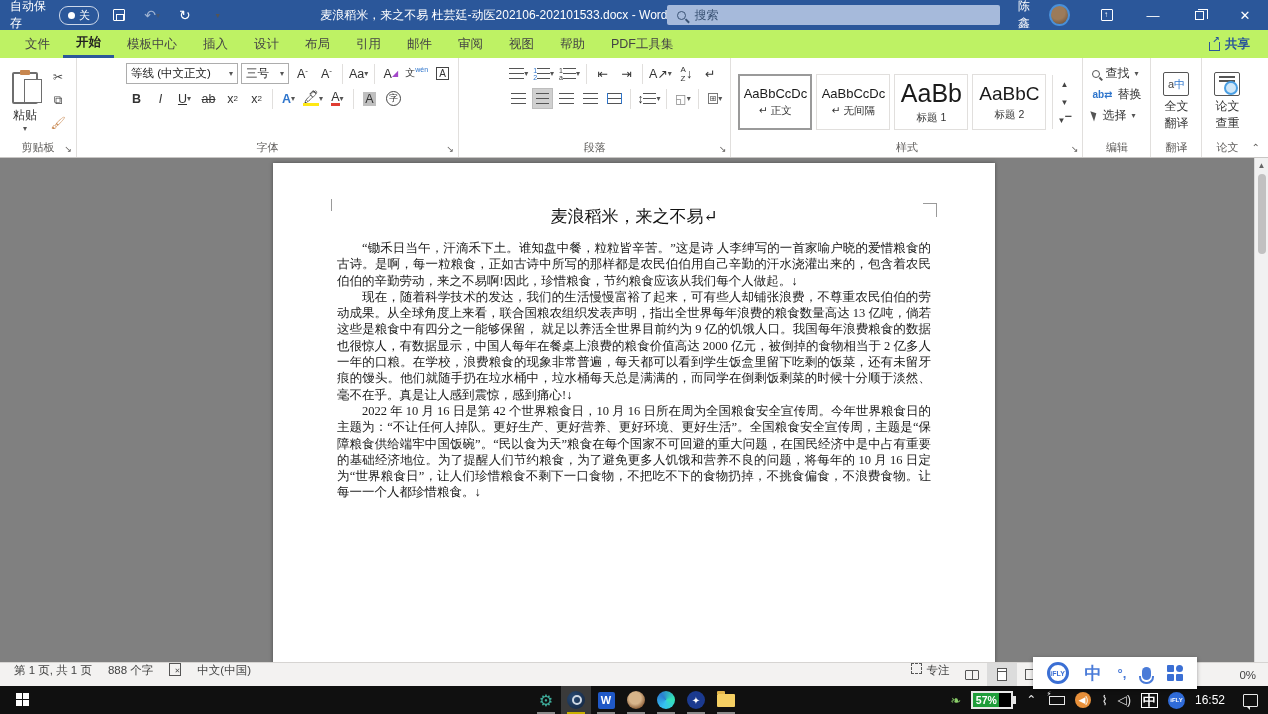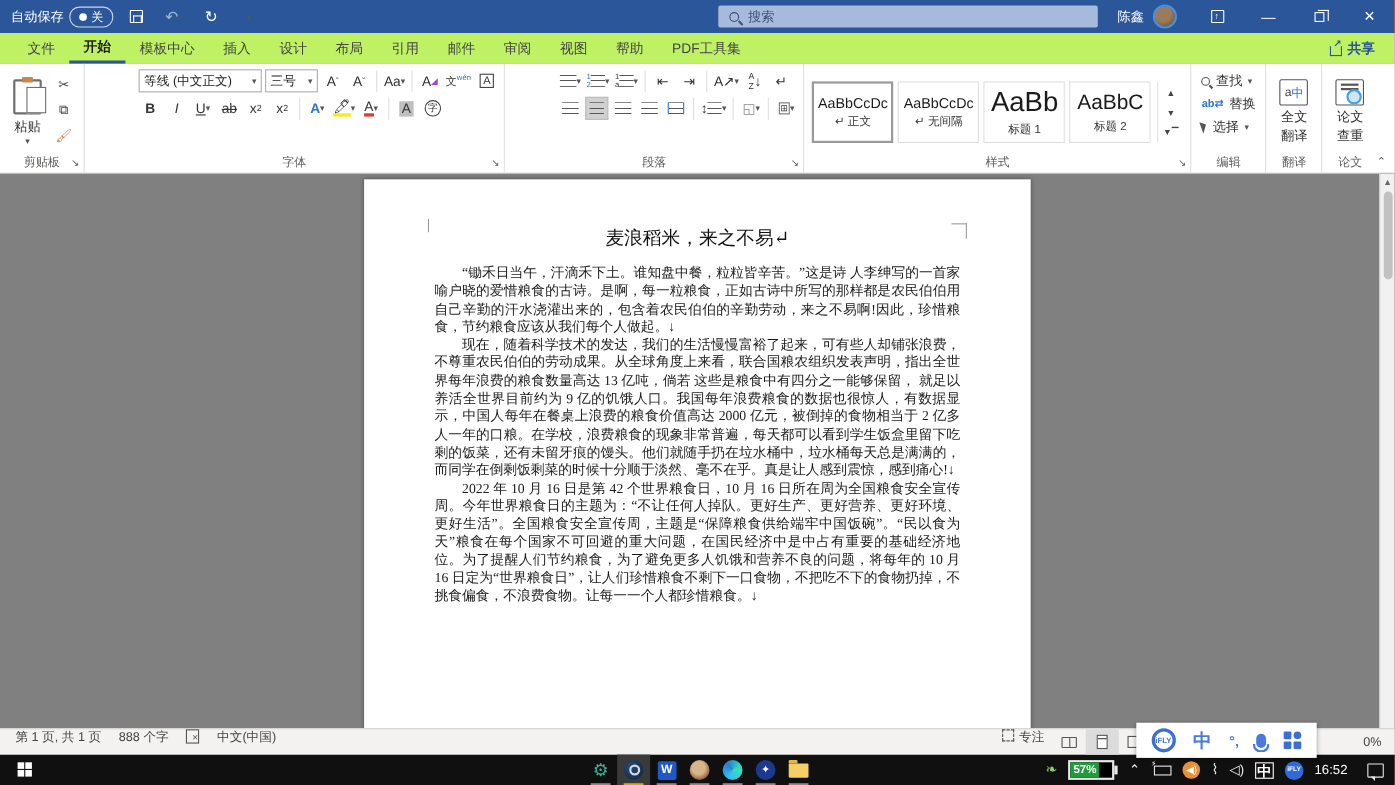--- a/index.html
+++ b/index.html
@@ -88,21 +88,21 @@
   .ic-cursor { width:0; height:0; border-left:5px solid #555; border-top:4px solid transparent; border-bottom:7px solid transparent; transform:rotate(-20deg); }
   .ic-transbook { width:26px; height:24px; border:1.5px solid #555; border-radius:2px; display:flex; align-items:center; justify-content:center; font-size:11px; margin-bottom:2px; }
   .ic-transbook .za { color:#444; } .ic-transbook .zz { color:#2e75cc; }
   .ic-papercheck { width:26px; height:24px; border:1.5px solid #555; border-radius:2px; position:relative; margin-bottom:2px; }
   .ic-papercheck:before { content:""; position:absolute; top:3px; left:4px; width:16px; height:1.5px; background:#555; box-shadow:0 4px 0 #555; }
   .ic-papercheck:after { content:""; position:absolute; width:10px; height:10px; border:2px solid #4a9fe3; border-radius:50%; right:1px; bottom:0px; background:#cfe6f7; }
   .collapse-rib { position:absolute; right:8px; bottom:4px; font-size:10px; color:#605e5c; }
 
   
   .docarea { flex:1; background:#808080; position:relative; overflow:hidden; display:flex; justify-content:center; }
-  .page { width:606px; background:#fff; margin-top:5px; height:100%; box-shadow:0 0 4px rgba(0,0,0,.4); padding:42px 64px 0 64px; position:relative; }
+  .page { width:722px; background:#fff; margin-top:5px; height:100%; box-shadow:0 0 4px rgba(0,0,0,.4); padding:42px 64px 0 64px; position:relative; }
   .cropmark { position:absolute; width:14px; height:14px; }
   .cm-tl { top:36px; left:58px; border-left:1px solid #9a9a9a; border-top:1px solid #9a9a9a; border-width:0 0 0 1px; border-top:1px solid #9a9a9a; }
   .cm-tr { top:40px; right:58px; border-right:1px solid #9a9a9a; border-top:1px solid #9a9a9a; }
   .doc-title { text-align:center; font-size:17px; color:#111; margin-bottom:12px; font-family:"Liberation Serif","DejaVu Serif",serif; }
   .doc-body p { font-size:12.5px; line-height:16.3px; color:#1a1a1a; text-indent:2em; text-align:justify; font-family:"Liberation Serif","DejaVu Serif",serif; }
   
   .vscroll { position:absolute; right:0; top:0; bottom:0; width:14px; background:#f1f1f1; border-left:1px solid #d9d9d9; display:flex; flex-direction:column; align-items:center; }
   .vs-arrow { height:14px; width:14px; display:flex; align-items:center; justify-content:center; font-size:8px; color:#666; }
   .vs-thumb { width:8px; height:80px; background:#c1c1c1; border-radius:4px; margin-top:2px; }
 
@@ -189,20 +189,21 @@
           <span>↶</span>
           <span class="chev">▾</span>
         </div>
       <div class="qat-btn">
           <span>↻</span>
         </div>
       <div class="qat-btn">
           <span class="chev">▾</span>
         </div>
     </div>
+    <div class="tb-title">麦浪稻米，来之不易 杜芸廷-动医202106-202101533.docx  -  Word</div>
     <div class="tb-search">
       <span class="ic-mag"></span>
       <input type="text" placeholder="搜索" style="">
     </div>
     <div class="tb-user">
       <span>陈鑫</span>
       <span class="avatar"></span>
     </div>
     <div class="winbtns">
       <div class="winbtn">

